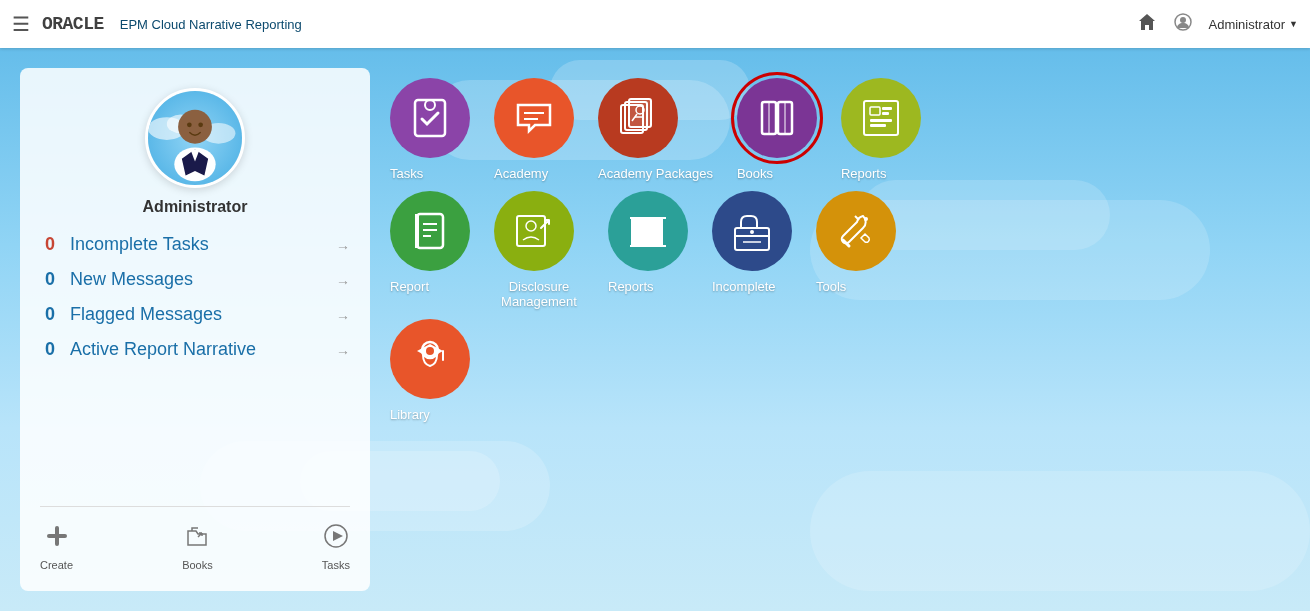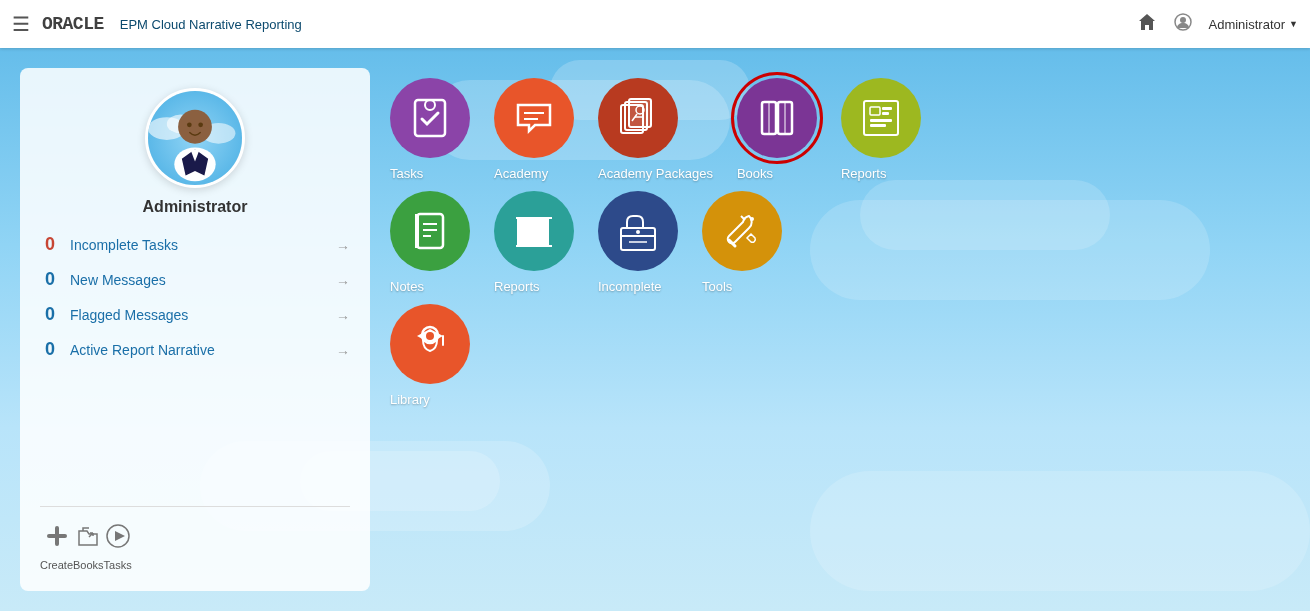--- a/index.html
+++ b/index.html
@@ -137,34 +137,34 @@
       font-size: 18px;
       font-weight: bold;
       color: #C74634;
       min-width: 20px;
       text-align: center;
     }
     .stat-number.blue {
       color: #1a6fa8;
     }
     .stat-label {
-      font-size: 14px;
+      font-size: 18px;
       color: #1a6fa8;
       flex: 1;
       cursor: pointer;
     }
     .stat-arrow {
       color: #999;
       font-size: 14px;
     }
 
     .panel-actions {
       width: 100%;
       display: flex;
-      justify-content: flex-start;
+      justify-content: space-between;
       margin-top: auto;
       padding-top: 16px;
       border-top: 1px solid #ddd;
     }
     .panel-action-btn {
       display: flex;
       flex-direction: column;
       align-items: center;
       gap: 4px;
       cursor: pointer;
@@ -446,23 +446,34 @@
       <div class="nav-item">
         <div class="nav-icon-circle green" style="background:#3BA040;">
           <svg viewBox="0 0 46 46" fill="none">
             <rect x="10" y="6" width="26" height="34" rx="3" stroke="white" stroke-width="2.5" fill="none"></rect>
             <line x1="10" y1="6" x2="10" y2="40" stroke="white" stroke-width="4"></line>
             <line x1="16" y1="16" x2="30" y2="16" stroke="white" stroke-width="2"></line>
             <line x1="16" y1="22" x2="30" y2="22" stroke="white" stroke-width="2"></line>
             <line x1="16" y1="28" x2="24" y2="28" stroke="white" stroke-width="2"></line>
           </svg>
         </div>
-        <span class="nav-label">Notes</span>
-      </div>
-
+        <span class="nav-label">Report</span>
+      </div>
+
+      <div class="nav-item">
+        <div class="nav-icon-circle lime" style="background:#8AAF10;">
+          <svg viewBox="0 0 46 46" fill="none">
+            <rect x="6" y="8" width="28" height="30" rx="2" stroke="white" stroke-width="2" fill="none"></rect>
+            <circle cx="20" cy="18" r="5" stroke="white" stroke-width="1.5" fill="none"></circle>
+            <path d="M12 32 Q20 26 28 32" stroke="white" stroke-width="1.5" fill="none"></path>
+            <path d="M30 20 l8-8 m0 0 v4 m0-4 h-4" stroke="white" stroke-width="2" stroke-linecap="round"></path>
+          </svg>
+        </div>
+        <span class="nav-label" style="max-width:90px;">Disclosure Management</span>
+      </div>
 
       <div class="nav-item">
         <div class="nav-icon-circle teal" style="background:#2BA098;">
           <svg viewBox="0 0 46 46" fill="none">
             <rect x="7" y="10" width="6" height="28" rx="1" stroke="white" stroke-width="2" fill="white"></rect>
             <rect x="15" y="10" width="6" height="28" rx="1" stroke="white" stroke-width="2" fill="white"></rect>
             <rect x="23" y="10" width="6" height="28" rx="1" stroke="white" stroke-width="2" fill="white"></rect>
             <rect x="31" y="10" width="6" height="28" rx="1" stroke="white" stroke-width="2" fill="white"></rect>
             <line x1="5" y1="38" x2="41" y2="38" stroke="white" stroke-width="2"></line>
             <line x1="5" y1="10" x2="41" y2="10" stroke="white" stroke-width="2"></line>

